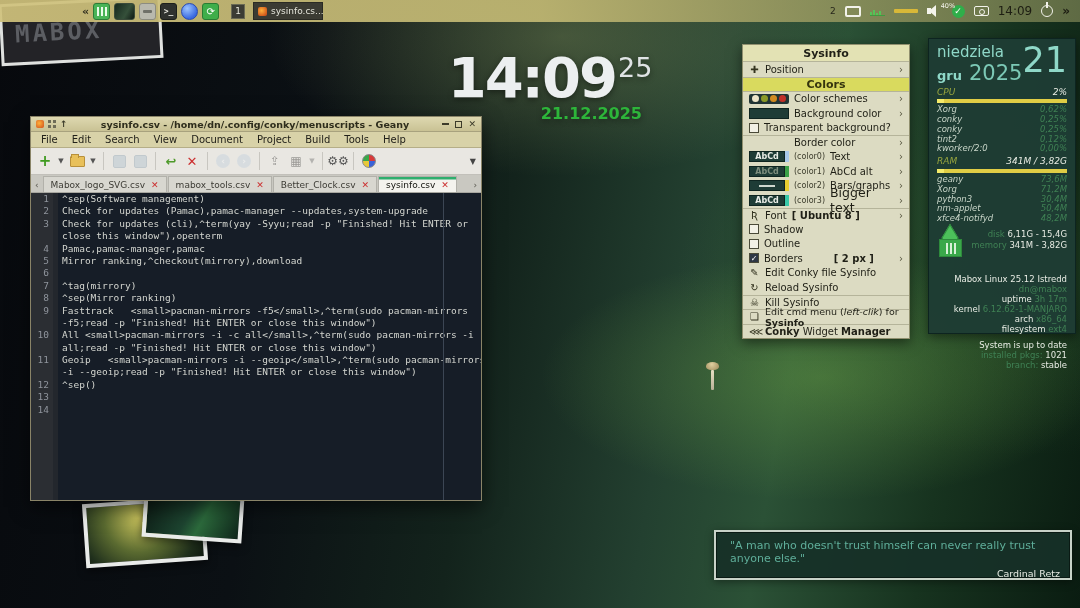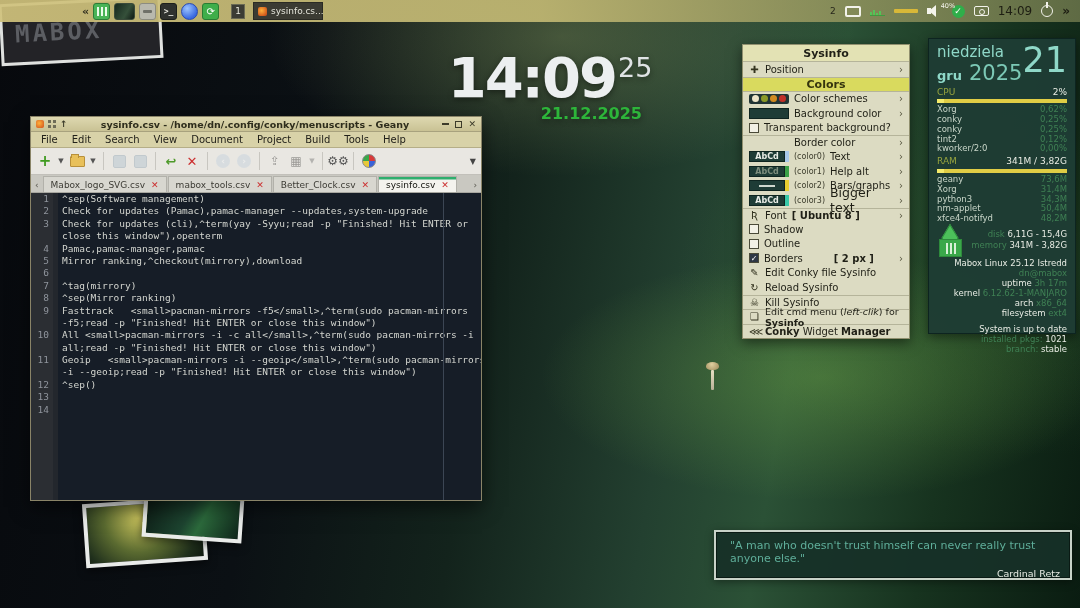--- a/index.html
+++ b/index.html
@@ -151,37 +151,37 @@
   .mi .small-row{font-size:9.5px;}
   
   #conky{position:absolute;left:928px;top:38px;width:148px;height:296px;z-index:20;
     background:rgba(30,60,52,.96);border:1px solid #0d2420;box-shadow:0 3px 10px rgba(0,0,0,.45);
     padding:5px 8px 4px;color:#cfe0d4;font-size:8.5px;}
   .cal{display:flex;align-items:flex-start;color:#8fd8c8;}
   .cal-wd{font-size:15px;line-height:1.1;}
   .cal-mo{font-size:13px;font-weight:bold;display:inline-block;}
   .cal-yr{font-size:21px;margin-left:7px;color:#7cc9b6;}
   .cal-day{font-size:35px;line-height:.95;color:#8fd8c8;}
-  .crow,.hrow{display:flex;justify-content:space-between;align-items:baseline;line-height:9.8px;}
+  .crow,.hrow{display:flex;justify-content:space-between;align-items:baseline;line-height:9.8px;font-style:italic;}
   .hrow{margin-top:3px;}
   .hlab{color:#97a43e;font-size:9px;}
   .hval{color:#e8ece4;font-size:9px;}
   .cbar{height:4px;background:linear-gradient(90deg,#f4ea6a 0 7px,#e0cd45 7px);margin:2px 0 2px;}
   .cname{color:#c9d6c9;}
   .cval{color:#3f8054;}
   .diskblk{display:flex;margin-top:5px;gap:6px;}
   .cube{width:27px;height:27px;position:relative;flex:0 0 auto;margin-top:2px;}
   .cube .top{position:absolute;left:5px;top:-1px;width:16px;height:16px;background:#4cc05a;transform:rotate(45deg) skew(14deg,14deg);border:1px solid #2e8a3c;}
   .cube .bodyc{position:absolute;left:2px;top:8px;width:23px;height:18px;background:#3aa84a;border:1px solid #2e8a3c;
     display:flex;justify-content:center;gap:2px;align-items:center;}
   .cube .bodyc i{width:2px;height:11px;background:#d8f0d8;display:block;}
   .diskinfo{flex:1;text-align:right;line-height:10.5px;}
   .glab{color:#3f8054;}
   .gval{color:#e8ece4;}
-  .sysblk{text-align:right;line-height:10px;margin-top:0;}
+  .sysblk{text-align:right;line-height:10px;margin-top:16px;}
   .wlab{color:#e8ece4;}
   .statusblk{text-align:right;line-height:10px;margin-top:6px;}
   
   #quote{position:absolute;left:714px;top:530px;width:358px;height:50px;z-index:6;
     background:rgba(23,48,40,.93);border:2px solid #c8d2c8;box-shadow:inset 0 0 0 1px #0a1a14,0 2px 8px rgba(0,0,0,.4);
     padding:7px 10px 4px 14px;}
   .q-text{color:#5fae9a;font-size:11px;line-height:13px;}
   .q-author{color:#e8ece4;font-size:9.5px;text-align:right;margin-top:3px;}
   
   .mush{position:absolute;z-index:2;}
@@ -499,21 +499,21 @@
       <span class="prefix">(color0)</span>
       <span>Text</span>
       <span class="arrow">›</span>
     </div>
     <div class="mi">
       <span class="sw dim">
           <span class="body">AbCd</span>
           <span class="stripe" style="background:#3aa048"></span>
         </span>
       <span class="prefix">(color1)</span>
-      <span>Help alt</span>
+      <span>AbCd alt</span>
       <span class="arrow">›</span>
     </div>
     <div class="mi">
       <span class="sw">
           <span class="body">
             <span class="line"></span>
           </span>
           <span class="stripe" style="background:#e8cf30"></span>
         </span>
       <span class="prefix">(color2)</span>
@@ -613,25 +613,25 @@
     </div>
     <div class="cbar"></div>
     <div>
 
     <div class="crow">
         <span class="cname">geany</span>
         <span class="cval">73,6M</span>
       </div>
         <div class="crow">
         <span class="cname">Xorg</span>
-        <span class="cval">31,4M</span>
+        <span class="cval">71,2M</span>
       </div>
         <div class="crow">
         <span class="cname">python3</span>
-        <span class="cval">34,3M</span>
+        <span class="cval">30,4M</span>
       </div>
         <div class="crow">
         <span class="cname">nm-applet</span>
         <span class="cval">50,4M</span>
       </div>
         <div class="crow">
         <span class="cname">xfce4-notifyd</span>
         <span class="cval">48,2M</span>
       </div>
       </div>

